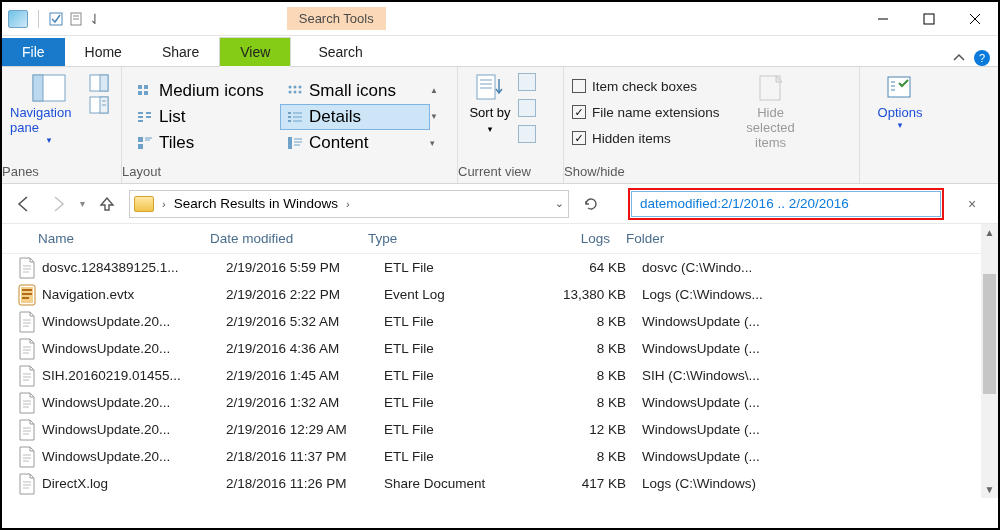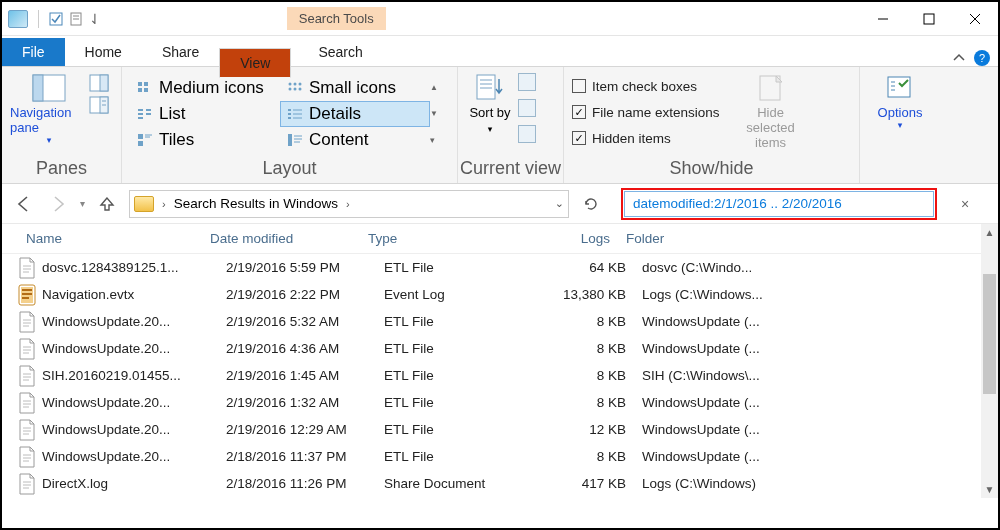--- a/index.html
+++ b/index.html
@@ -10,27 +10,27 @@
   .qat svg { width:14px; height:14px; }
   .qat .sep { width:1px; height:18px; background:#ccc; margin:0 4px; }
   .tools-tag { background:#fbd9b8; color:#4a4a4a; padding:4px 12px; font-size:13px; margin-left:180px; }
   .titletxt { font-size:13px; color:#444; margin-left:12px; flex:1; overflow:hidden; white-space:nowrap; text-overflow:ellipsis;}
   .winbtns { display:flex; margin-left:auto; }
   .winbtn { width:46px; height:30px; display:flex; align-items:center; justify-content:center; }
   .winbtn svg { width:12px; height:12px; }
   .tabs { display:flex; align-items:flex-end; height:30px; background:#fff; position:relative;}
   .tab { padding:6px 20px; font-size:14px; color:#222;}
   .tab.file { background:#1979ca; color:#fff; }
-  .tab.active { border:1px solid #d6d6d6; border-bottom:1px solid #f5f5f5; background:#c2410c; position:relative; top:12px;}
+  .tab.active { border:1px solid #d6d6d6; border-bottom:1px solid #f5f5f5; background:#84cc16; position:relative; top:1px;}
   .tab.search { margin-left:7px; }
   .helpbtns { margin-left:auto; display:flex; align-items:center; padding-right:8px; gap:8px;}
   .bluecircle { width:16px; height:16px; border-radius:50%; background:#0a7bdc; color:#fff; font-size:11px; display:flex; align-items:center; justify-content:center; }
   .ribbon { display:flex; background:#f5f5f5; border-top:1px solid #d6d6d6; border-bottom:1px solid #d6d6d6; height:118px;}
   .group { border-right:1px solid #e0e0e0; display:flex; flex-direction:column; justify-content:space-between; }
-  .group .glabel { text-align:center; font-size:18px; color:#5a5a5a; padding:3px 0 4px; }
+  .group .glabel { font-size:13px; color:#5a5a5a; padding:3px 0 4px; }
   .group .body { flex:1; display:flex; align-items:flex-start; padding:6px 8px 0;}
   .bigbtn { display:flex; flex-direction:column; align-items:center; width:78px; font-size:13px; color:#1d4ed8; }
   .bigbtn .bigicon { width:34px; height:30px; margin-bottom:2px; display:flex; align-items:center; justify-content:center; }
   .layoutgrid { display:grid; grid-template-columns: 150px 150px 16px; grid-auto-rows:26px; gap:0px; }
   .lopt { display:flex; align-items:center; gap:6px; font-size:17px; padding:2px 6px; border:1px solid transparent;}
   .lopt.sel { background:#cde6f7; border:1px solid #7eb4e4; }
   .lopt .doticon { width:16px; height:14px;}
   .arrs { display:flex; flex-direction:column; justify-content:center; gap:2px;}
   .arrs span { font-size:8px; color:#666; line-height:10px;}
   .sortstack { display:flex; flex-direction:column; align-items:center; gap:4px; width:48px; font-size:13px;}
@@ -39,28 +39,28 @@
   .chkrow { display:flex; align-items:center; gap:6px; font-size:13.5px; color:#222; height:26px;}
   .chkbox { width:14px; height:14px; border:1px solid #555; display:flex; align-items:center; justify-content:center; font-size:11px;}
   .chkbox.cked::after { content:"✓"; color:#000; }
   .disabledcol { color:#9a9a9a;}
   .navrow { display:flex; align-items:center; height:40px; padding:4px 10px; gap:10px; border-bottom:1px solid #e9e9e9;}
   .navarr { width:24px; height:24px; display:flex;align-items:center;justify-content:center;}
   .breadcrumb { display:flex; align-items:center; border:1px solid #ccc; height:28px; padding:0 4px; gap:8px; font-size:13.5px; flex:1; max-width:440px;}
   .breadcrumb .folder-ico { width:20px; height:16px; background:linear-gradient(#ffe9a6,#f2c24a); border:1px solid #d4a32a; border-radius:2px;}
   .chev { color:#555; font-size:11px;}
   .refresh { width:24px;height:24px; display:flex;align-items:center;justify-content:center;}
-  .searchbox { border:2px solid #e11; padding:1px; margin-left:8px;}
+  .searchbox { border:2px solid #e11; padding:1px; margin-left:15px;}
   .searchinner { border:1px solid #7eb4e4; background:#fff; height:26px; width:310px; display:flex; align-items:center; padding:0 8px; font-size:13.5px; color:#0a7bdc;}
   .clearx { width:24px; color:#666; font-size:14px; text-align:center; margin-left:6px;}
   .list { display:flex; height:274px; overflow:hidden;}
   .listmain { flex:1; overflow:hidden;}
   .cols { display:flex; font-size:13.5px; color:#4a6d8d; border-bottom:1px solid #eee; height:30px; align-items:center;}
   .col { padding:0 8px;}
-  .c-name { width:200px; padding-left:24px;} .c-date{ width:158px;} .c-type{width:156px;} .c-size{width:102px; text-align:right;} .c-folder{flex:1;}
+  .c-name { width:200px; padding-left:36px;} .c-date{ width:158px;} .c-type{width:156px;} .c-size{width:102px; text-align:right;} .c-folder{flex:1;}
   .rows { }
   .row { display:flex; align-items:center; height:27px; font-size:13.5px; color:#222;}
   .fico { width:18px; height:22px; margin-left:16px; margin-right:6px; display:flex; align-items:center; justify-content:center;}
   .scrollbar { width:17px; background:#f1f1f1; position:relative;}
   .scrollbar .up, .scrollbar .down { height:17px; display:flex;align-items:center;justify-content:center; color:#666; font-size:10px;}
   .scrollbar .thumb { position:absolute; left:2px; right:2px; top:50px; height:120px; background:#c6c6c6;}
   svg { overflow:visible;}
   .arrow-dis { color:#b8b8b8;}
 </style>
 </head>

